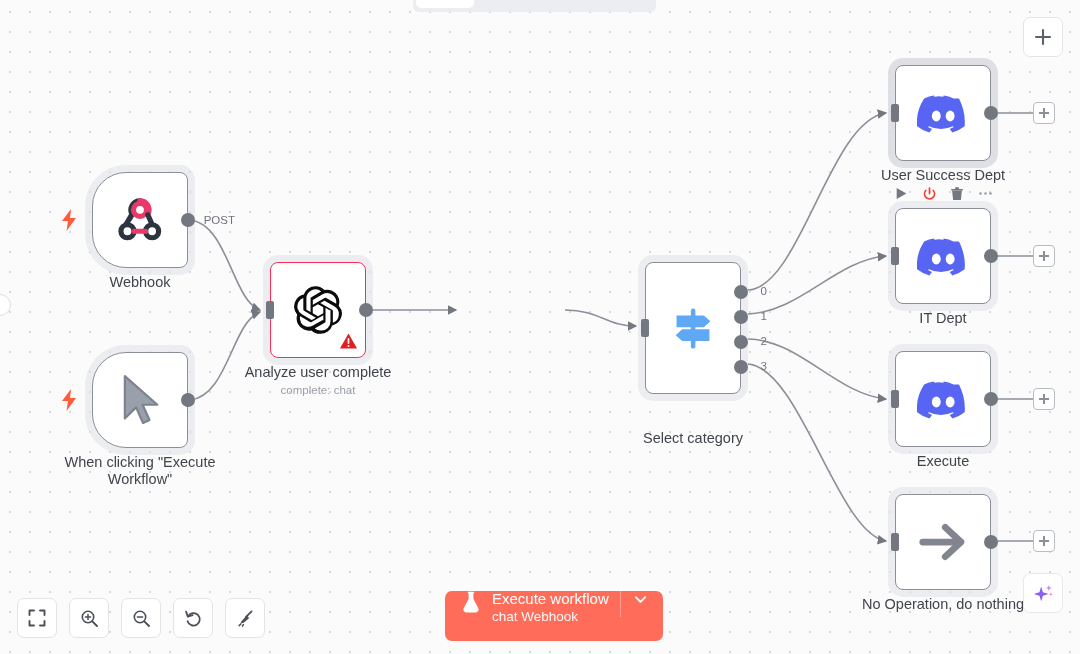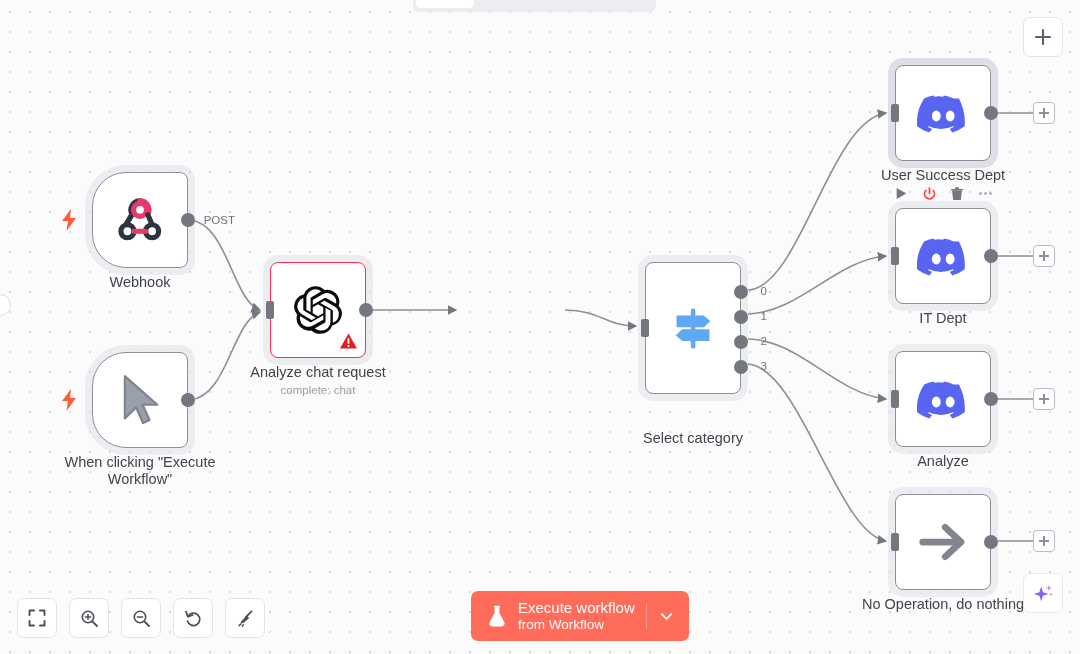--- a/index.html
+++ b/index.html
@@ -192,27 +192,26 @@
     cursor: pointer;
   }
 
   
   .exec-btn {
     position: absolute;
     left: 445px; bottom: 13px;
     height: 50px;
     background: #ff6d5a;
     border-radius: 7px;
-    display: flex; align-items: center;
+    display: flex; align-items: flex-start;
     padding: 0 14px 0 16px;
     gap: 11px;
     color: #fff;
     cursor: pointer;
     z-index: 30;
-    margin-left: 26px;
   }
   .exec-texts { display: flex; flex-direction: column; line-height: 1.05; }
   .exec-main { font-size: 15px; }
   .exec-sub  { font-size: 13.5px; opacity: .95; margin-top: 3px; }
   .exec-div { width: 1px; height: 26px; background: rgba(255,255,255,0.35); }
 
   
   .add-node-btn {
     position: absolute;
     right: 17px; top: 17px;
@@ -329,21 +328,21 @@
       <svg width="52" height="52" viewBox="0 0 24 24">
         <path fill="#0b0b0b" d="M21.55 10.02a5.54 5.54 0 0 0-.48-4.56 5.63 5.63 0 0 0-6.05-2.69A5.58 5.58 0 0 0 10.8 1a5.63 5.63 0 0 0-5.37 3.88 5.56 5.56 0 0 0-3.72 2.7 5.61 5.61 0 0 0 .7 6.58 5.54 5.54 0 0 0 .48 4.56 5.63 5.63 0 0 0 6.05 2.69A5.58 5.58 0 0 0 13.2 23a5.63 5.63 0 0 0 5.37-3.89 5.56 5.56 0 0 0 3.72-2.69 5.61 5.61 0 0 0-.74-6.4zM13.2 21.5a4.17 4.17 0 0 1-2.68-.97l.13-.08 4.45-2.57a.73.73 0 0 0 .37-.63v-6.28l1.88 1.09a.07.07 0 0 1 .4.05v5.2a4.19 4.19 0 0 1-4.19 4.19zM4.2 17.66a4.17 4.17 0 0 1-.5-2.8l.13.08 4.46 2.57a.73.73 0 0 0 .73 0l5.44-3.14v2.17a.07.07 0 0 1-.3.06l-4.5 2.6a4.2 4.2 0 0 1-5.72-1.54zM3.03 8.32a4.17 4.17 0 0 1 2.19-1.84v5.29a.72.72 0 0 0 .36.63l5.43 3.13-1.88 1.09a.07.07 0 0 1-.06 0L4.56 14a4.19 4.19 0 0 1-1.53-5.7zm15.46 3.6-5.44-3.16 1.88-1.08a.07.07 0 0 1 .06 0l4.51 2.6a4.19 4.19 0 0 1-.64 7.56v-5.29a.72.72 0 0 0-.37-.62zm1.87-2.82-.13-.08-4.45-2.59a.73.73 0 0 0-.73 0L9.6 9.58V7.4a.07.07 0 0 1 .03-.06l4.5-2.6a4.19 4.19 0 0 1 6.22 4.34zM8.57 12.96l-1.88-1.08a.07.07 0 0 1-.04-.06V6.63a4.19 4.19 0 0 1 6.87-3.21l-.13.07L8.94 6.06a.73.73 0 0 0-.37.63zm1.02-2.2L12 9.36l2.42 1.4v2.79L12 14.94l-2.42-1.4z"></path>
       </svg>
       <svg class="warn" viewBox="0 0 20 20">
         <path d="M10 1.6 L19 17.4 L1 17.4 Z" fill="#e02020"></path>
         <rect x="9.1" y="6.4" width="1.8" height="6.2" rx="0.9" fill="#ffffff"></rect>
         <circle cx="10" cy="14.7" r="1.05" fill="#ffffff"></circle>
       </svg>
       <div class="port-out"></div>
     </div>
-    <div class="node-label">Analyze chat request</div>
+    <div class="node-label">Analyze user complete</div>
     <div class="node-sub">complete: chat</div>
   </div>
 
 
   <div class="node" style="left:645px; top:262px;">
     <div class="node-box" style="height:132px;">
       <div class="port-in"></div>
       <svg width="52" height="52" viewBox="0 0 24 24">
         <rect x="11" y="3" width="2.1" height="18.5" rx="1" fill="#5fa8f5"></rect>
         <path d="M4.4 6.2 H17 L20 8.9 L17 11.6 H4.4 Z" fill="#5fa8f5"></path>
@@ -419,21 +418,21 @@
   <div class="node" style="left:895px; top:351px;">
     <div class="node-box">
       <div class="port-in"></div>
       <svg width="52" height="40" viewBox="0 0 24 18">
         <path fill="#5865f2" d="M20.3 2.4A19.8 19.8 0 0 0 15.4 1l-.25.5a18.4 18.4 0 0 1 4.4 1.4 15.6 15.6 0 0 0-13.1 0 18.4 18.4 0 0 1 4.4-1.4L10.6 1A19.8 19.8 0 0 0 5.7 2.4C2.6 7 1.8 11.5 2.2 15.9A19.9 19.9 0 0 0 8.3 19l1.3-1.8c-.7-.26-1.36-.58-2-.96l.5-.38a14.2 14.2 0 0 0 11.8 0l.5.38c-.64.38-1.3.7-2 .96L19.7 19a19.9 19.9 0 0 0 6.1-3.1c.46-5.1-.8-9.56-2.8-13.5z" transform="translate(-2,0) scale(0.93,0.95)"></path>
         <ellipse cx="8.9" cy="10.4" rx="2.05" ry="2.5" fill="#ffffff"></ellipse>
         <ellipse cx="15.3" cy="10.4" rx="2.05" ry="2.5" fill="#ffffff"></ellipse>
       </svg>
       <div class="port-out"></div>
     </div>
-    <div class="node-label">Analyze</div>
+    <div class="node-label">Execute</div>
   </div>
   <div class="stub-plus" style="left:1033px; top:388px;"></div>
 
   <div class="node" style="left:895px; top:494px;">
     <div class="node-box">
       <div class="port-in"></div>
       <svg width="54" height="54" viewBox="0 0 24 24">
         <path d="M3 12 H19" stroke="#808590" stroke-width="3" stroke-linecap="round"></path>
         <path d="M13 5.5 L20 12 L13 18.5" fill="none" stroke="#808590" stroke-width="3" stroke-linecap="round" stroke-linejoin="round"></path>
       </svg>
@@ -491,21 +490,21 @@
       </svg>
     </div>
   </div>
 
   <div class="exec-btn">
     <svg width="20" height="22" viewBox="0 0 20 22">
       <path d="M7.6 1.5 H12.4 M8.4 1.5 V8.2 L3.4 17.6 C2.7 19 3.7 20.6 5.3 20.6 H14.7 C16.3 20.6 17.3 19 16.6 17.6 L11.6 8.2 V1.5" fill="#ffffff" stroke="#ffffff" stroke-width="1.6" stroke-linejoin="round" stroke-linecap="round"></path>
     </svg>
     <div class="exec-texts">
       <div class="exec-main">Execute workflow</div>
-      <div class="exec-sub">from Workflow</div>
+      <div class="exec-sub">chat Webhook</div>
     </div>
     <div class="exec-div"></div>
     <svg width="17" height="17" viewBox="0 0 18 18">
       <path d="M4 6.5 L9 11.5 L14 6.5" fill="none" stroke="#ffffff" stroke-width="2" stroke-linecap="round" stroke-linejoin="round"></path>
     </svg>
   </div>
 
 </div>
 
 </body></html>

